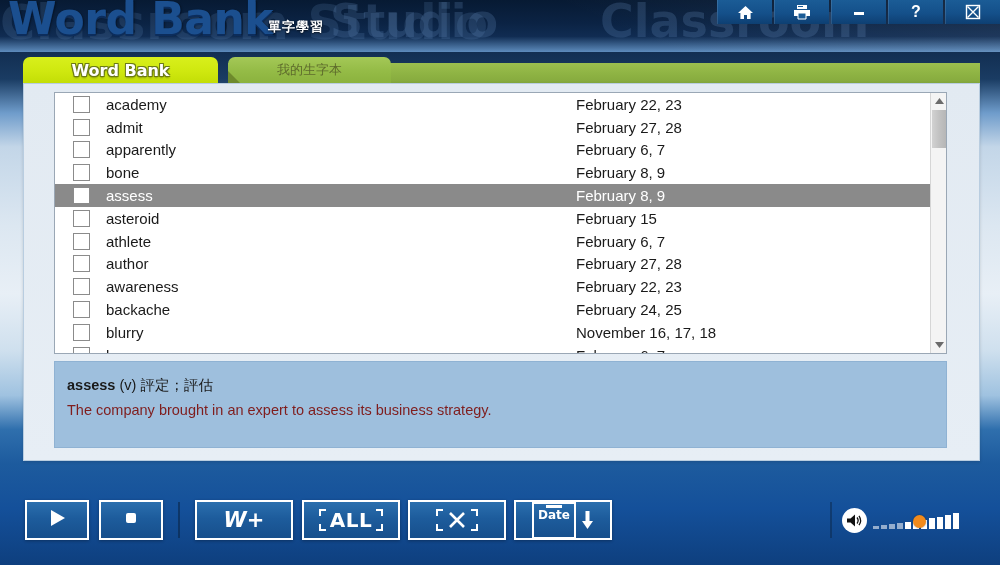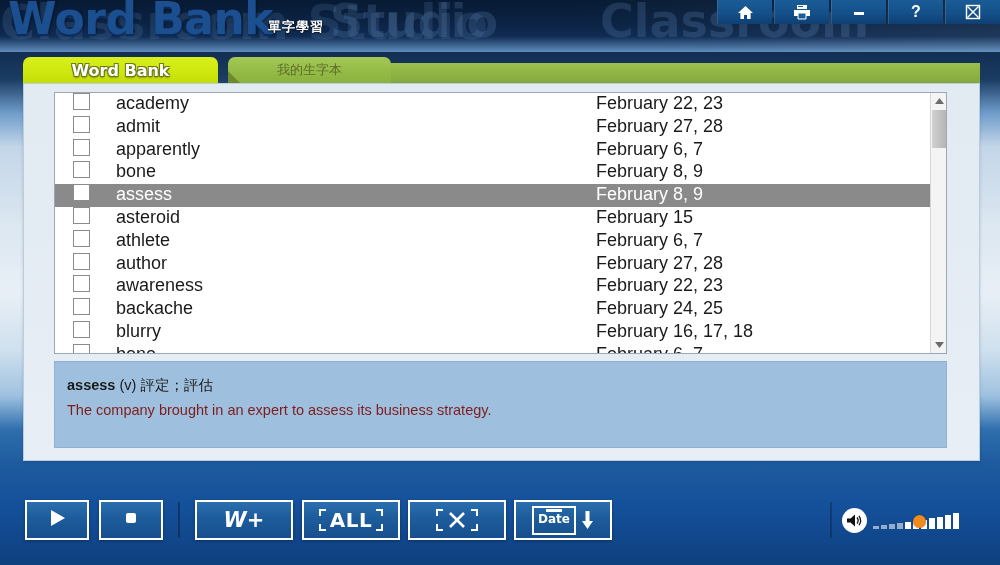--- a/index.html
+++ b/index.html
@@ -131,23 +131,23 @@
     position: absolute; left: 30px; top: 8px;
     width: 893px; height: 262px;
     background: #ffffff;
     border: 1px solid #9aa7b5;
     overflow: hidden;
   }
   #list { position: absolute; left: 0; top: 0; width: 876px; }
   .row {
     position: relative;
     height: 22.8px;
-    display: flex; align-items: flex-start;
+    display: flex; align-items: center;
     cursor: pointer;
-    font-size: 18px; color: #1a1a1a; gap: 10px;
+    font-size: 15px; color: #1a1a1a;
   }
   .row.selected { background: #8a8a8a; color: #ffffff; }
   .row .cb {
     width: 17px; height: 17px;
     margin-left: 18px;
     background: #ffffff;
     border: 1px solid #8b8b8b;
     flex: none;
     cursor: pointer;
   }
@@ -348,21 +348,21 @@
           <div class="date">February 22, 23</div>
         </div>
         <div class="row">
           <div class="cb"></div>
           <div class="word">backache</div>
           <div class="date">February 24, 25</div>
         </div>
         <div class="row">
           <div class="cb"></div>
           <div class="word">blurry</div>
-          <div class="date">February 16, 17, 18</div>
+          <div class="date">November 16, 17, 18</div>
         </div>
         <div class="row">
           <div class="cb"></div>
           <div class="word">bone</div>
           <div class="date">February 6, 7</div>
         </div>
       </div>
 
     <div id="sb">
       <div class="arr top">
@@ -433,21 +433,21 @@
       <svg width="9" height="22" viewBox="0 0 9 22">
           <path d="M1 1 L7 1 L7 7 M7 15 L7 21 L1 21" fill="none" stroke="#fff" stroke-width="2"></path>
         </svg>
     </span>
   </div>
 
   <div class="tbtn" id="btn-date">
     <span style="display:flex;align-items:center;gap:5px;">
       <span style="display:inline-block;border:2px solid #fff;padding:0 1px;line-height:1;">
         <span style="display:block;width:16px;height:3px;background:#fff;margin:1px auto 1px;"></span>
-        <span style="display:block;font-size:12px;padding:0 3px 8px;">Date</span>
+        <span style="display:block;font-size:12px;padding:0 3px 16px;">Date</span>
       </span>
       <svg width="13" height="20" viewBox="0 0 13 20">
           <path d="M4.5 1 L8.5 1 L8.5 11 L12 11 L6.5 19 L1 11 L4.5 11 Z" fill="#fff"></path>
         </svg>
     </span>
   </div>
 
   <div id="volsep"></div>
   <div id="volwrap">
     <div id="spk">

